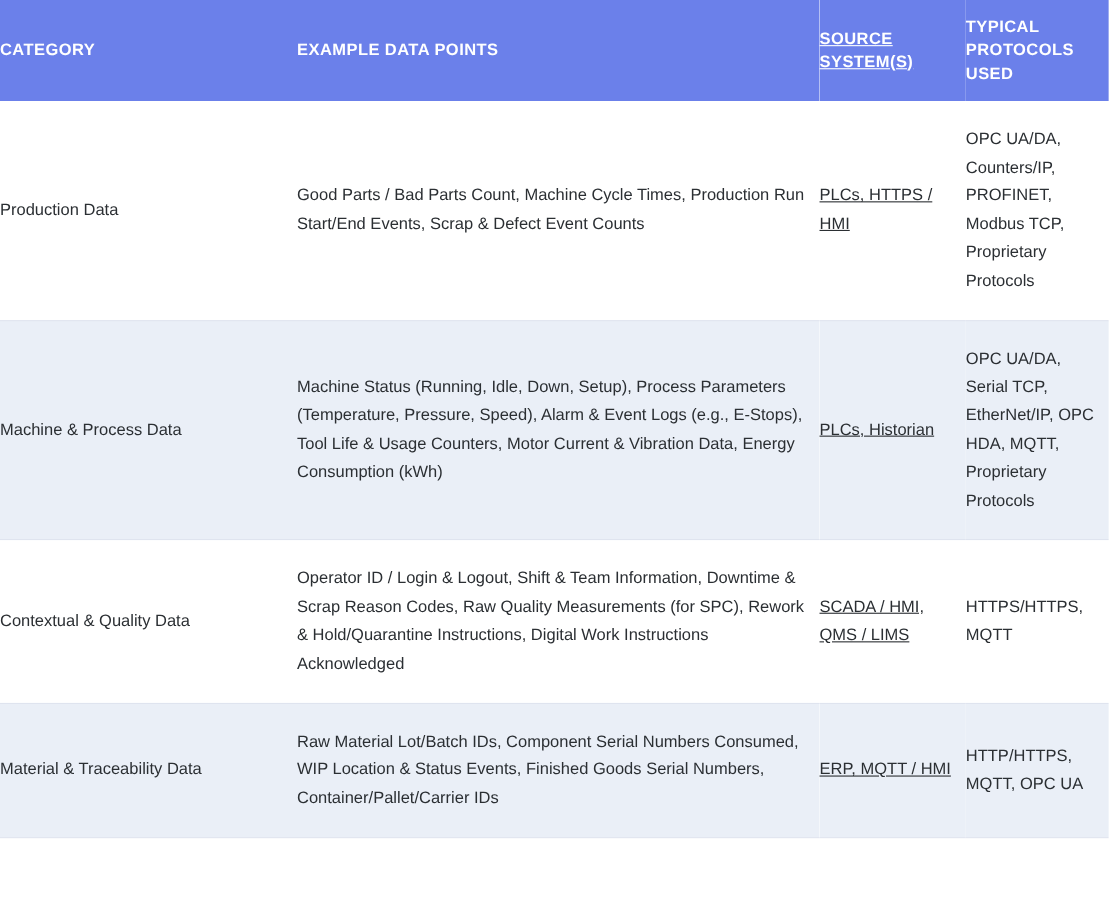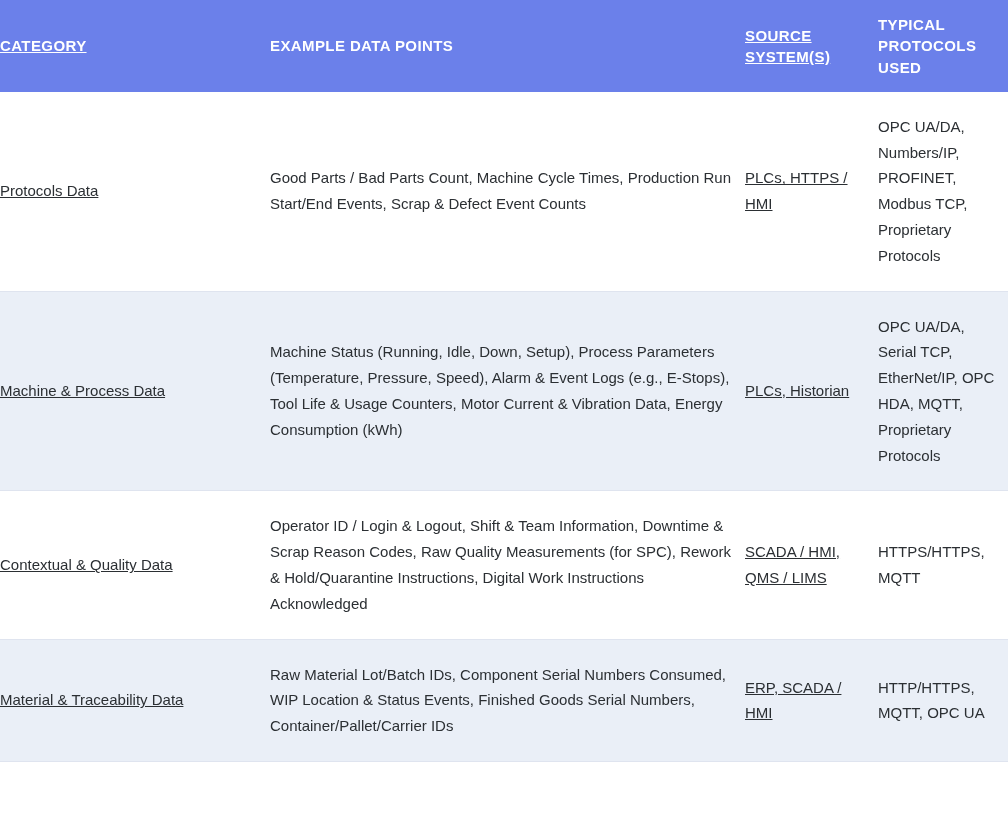--- a/index.html
+++ b/index.html
@@ -49,21 +49,21 @@
   #data-table tbody tr.row-plain {
     background: #ffffff;
   }
   #data-table tbody tr {
     border-bottom: 1px solid #dfe4ef;
   }
 
   
   #data-table th, #data-table td { position: relative; }
 
-  .cell-category  { padding-left: 12px; text-decoration: underline; }
+  .cell-category  { padding-left: 12px; }
   .cell-examples  { padding-left: 0; }
   .cell-source    { padding-left: 0; text-decoration: underline; }
   .cell-protocols { padding-left: 0; }
 </style>
 </head>
 <body>
 
 <table id="data-table">
   <colgroup>
     <col style="width:270px">
@@ -74,37 +74,37 @@
   <thead>
     <tr>
       <th class="cell-category">Category</th>
       <th class="cell-examples">Example Data Points</th>
       <th class="cell-source">Source System(s)</th>
       <th class="cell-protocols">Typical Protocols Used</th>
     </tr>
   </thead>
   <tbody>
     <tr class="row-plain">
-      <td class="cell-category">Protocols Data</td>
+      <td class="cell-category">Production Data</td>
       <td class="cell-examples">Good Parts / Bad Parts Count, Machine Cycle Times, Production Run Start/End Events, Scrap &amp; Defect Event Counts</td>
       <td class="cell-source">PLCs, HTTPS / HMI</td>
-      <td class="cell-protocols">OPC UA/DA, Numbers/IP, PROFINET, Modbus TCP, Proprietary Protocols</td>
+      <td class="cell-protocols">OPC UA/DA, Counters/IP, PROFINET, Modbus TCP, Proprietary Protocols</td>
     </tr>
     <tr class="row-shaded">
       <td class="cell-category">Machine &amp; Process Data</td>
       <td class="cell-examples">Machine Status (Running, Idle, Down, Setup), Process Parameters (Temperature, Pressure, Speed), Alarm &amp; Event Logs (e.g., E-Stops), Tool Life &amp; Usage Counters, Motor Current &amp; Vibration Data, Energy Consumption (kWh)</td>
       <td class="cell-source">PLCs, Historian</td>
       <td class="cell-protocols">OPC UA/DA, Serial TCP, EtherNet/IP, OPC HDA, MQTT, Proprietary Protocols</td>
     </tr>
     <tr class="row-plain">
       <td class="cell-category">Contextual &amp; Quality Data</td>
       <td class="cell-examples">Operator ID / Login &amp; Logout, Shift &amp; Team Information, Downtime &amp; Scrap Reason Codes, Raw Quality Measurements (for SPC), Rework &amp; Hold/Quarantine Instructions, Digital Work Instructions Acknowledged</td>
       <td class="cell-source">SCADA / HMI, QMS / LIMS</td>
       <td class="cell-protocols">HTTPS/HTTPS, MQTT</td>
     </tr>
     <tr class="row-shaded">
       <td class="cell-category">Material &amp; Traceability Data</td>
       <td class="cell-examples">Raw Material Lot/Batch IDs, Component Serial Numbers Consumed, WIP Location &amp; Status Events, Finished Goods Serial Numbers, Container/Pallet/Carrier IDs</td>
-      <td class="cell-source">ERP, SCADA / HMI</td>
+      <td class="cell-source">ERP, MQTT / HMI</td>
       <td class="cell-protocols">HTTP/HTTPS, MQTT, OPC UA</td>
     </tr>
   </tbody>
 </table>
 
 </body></html>

